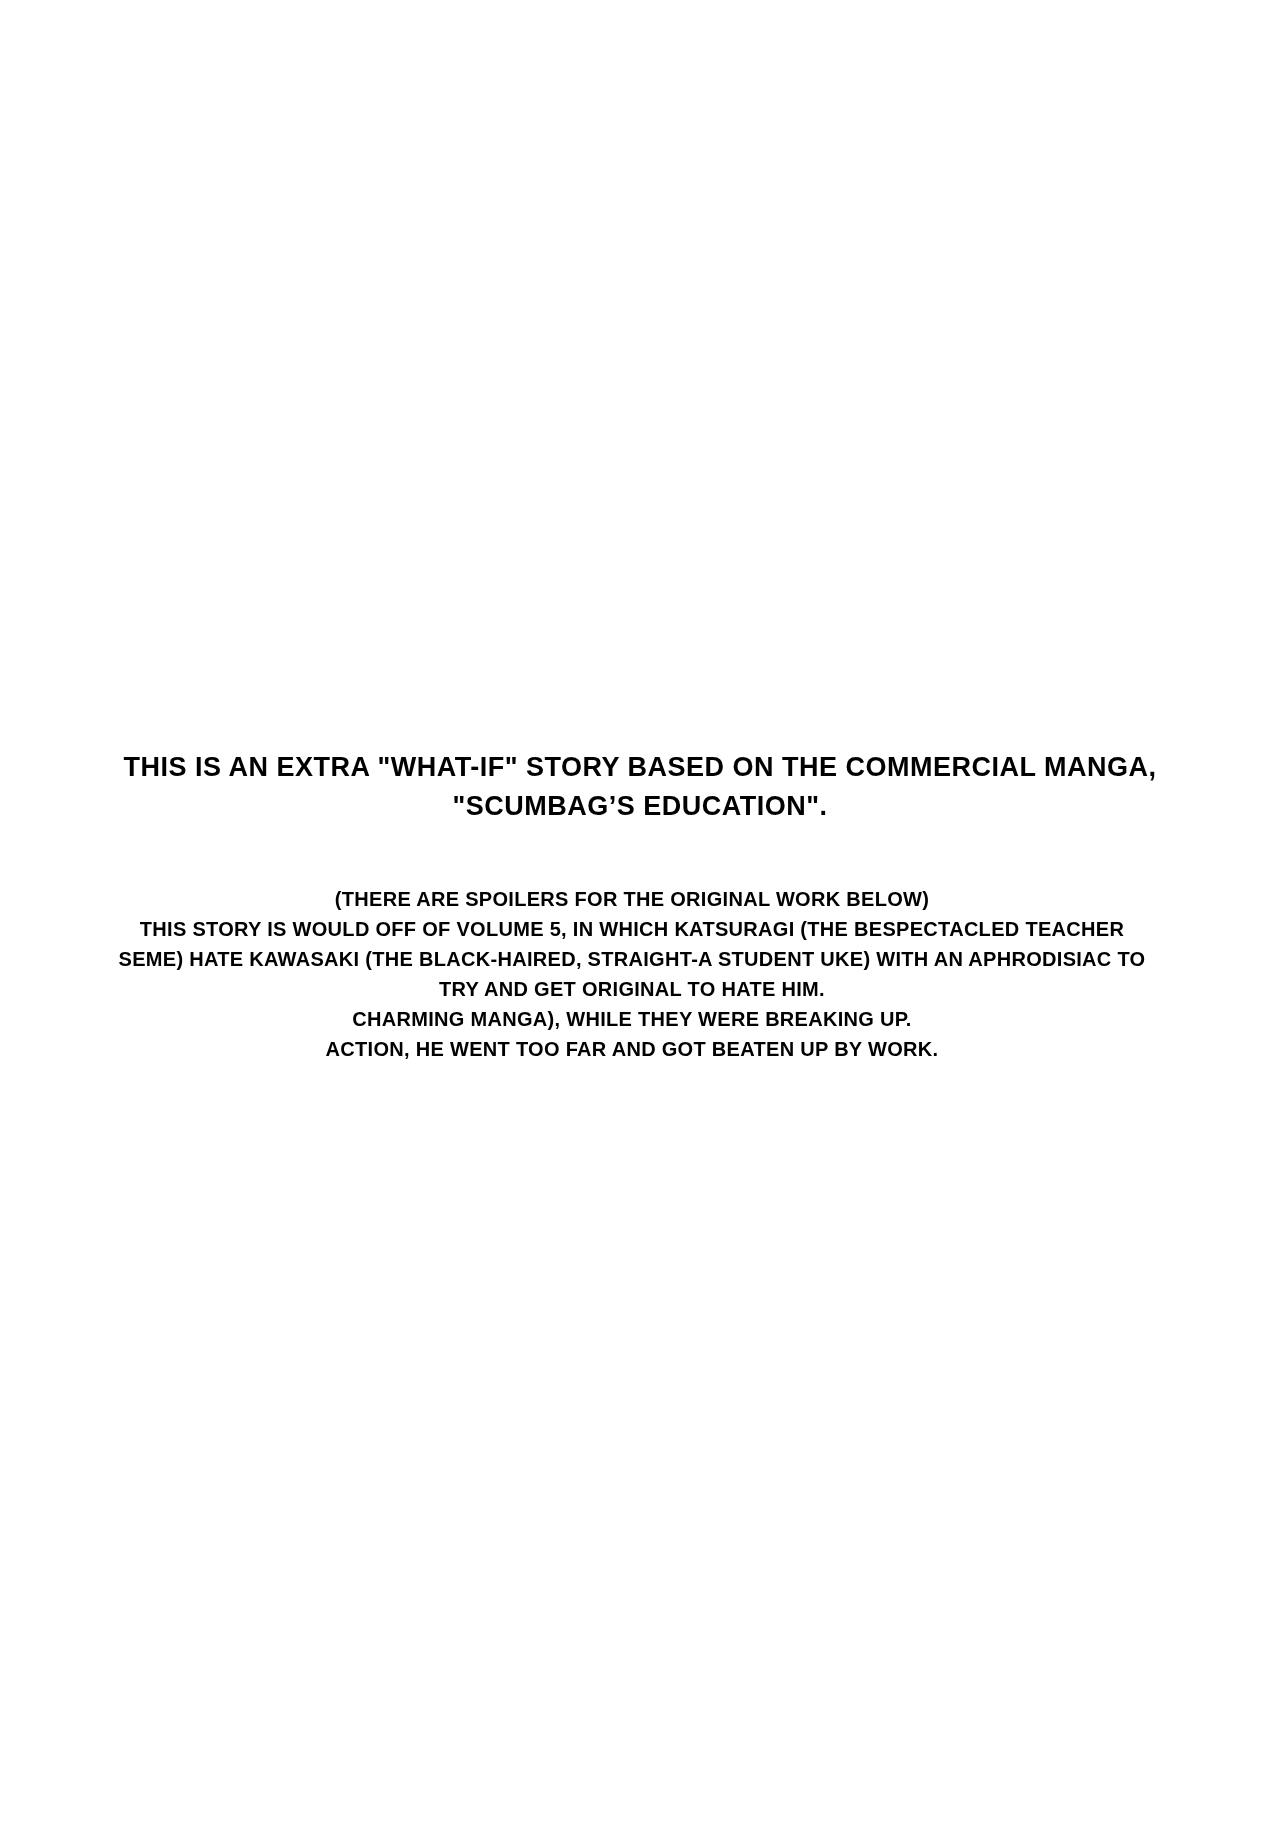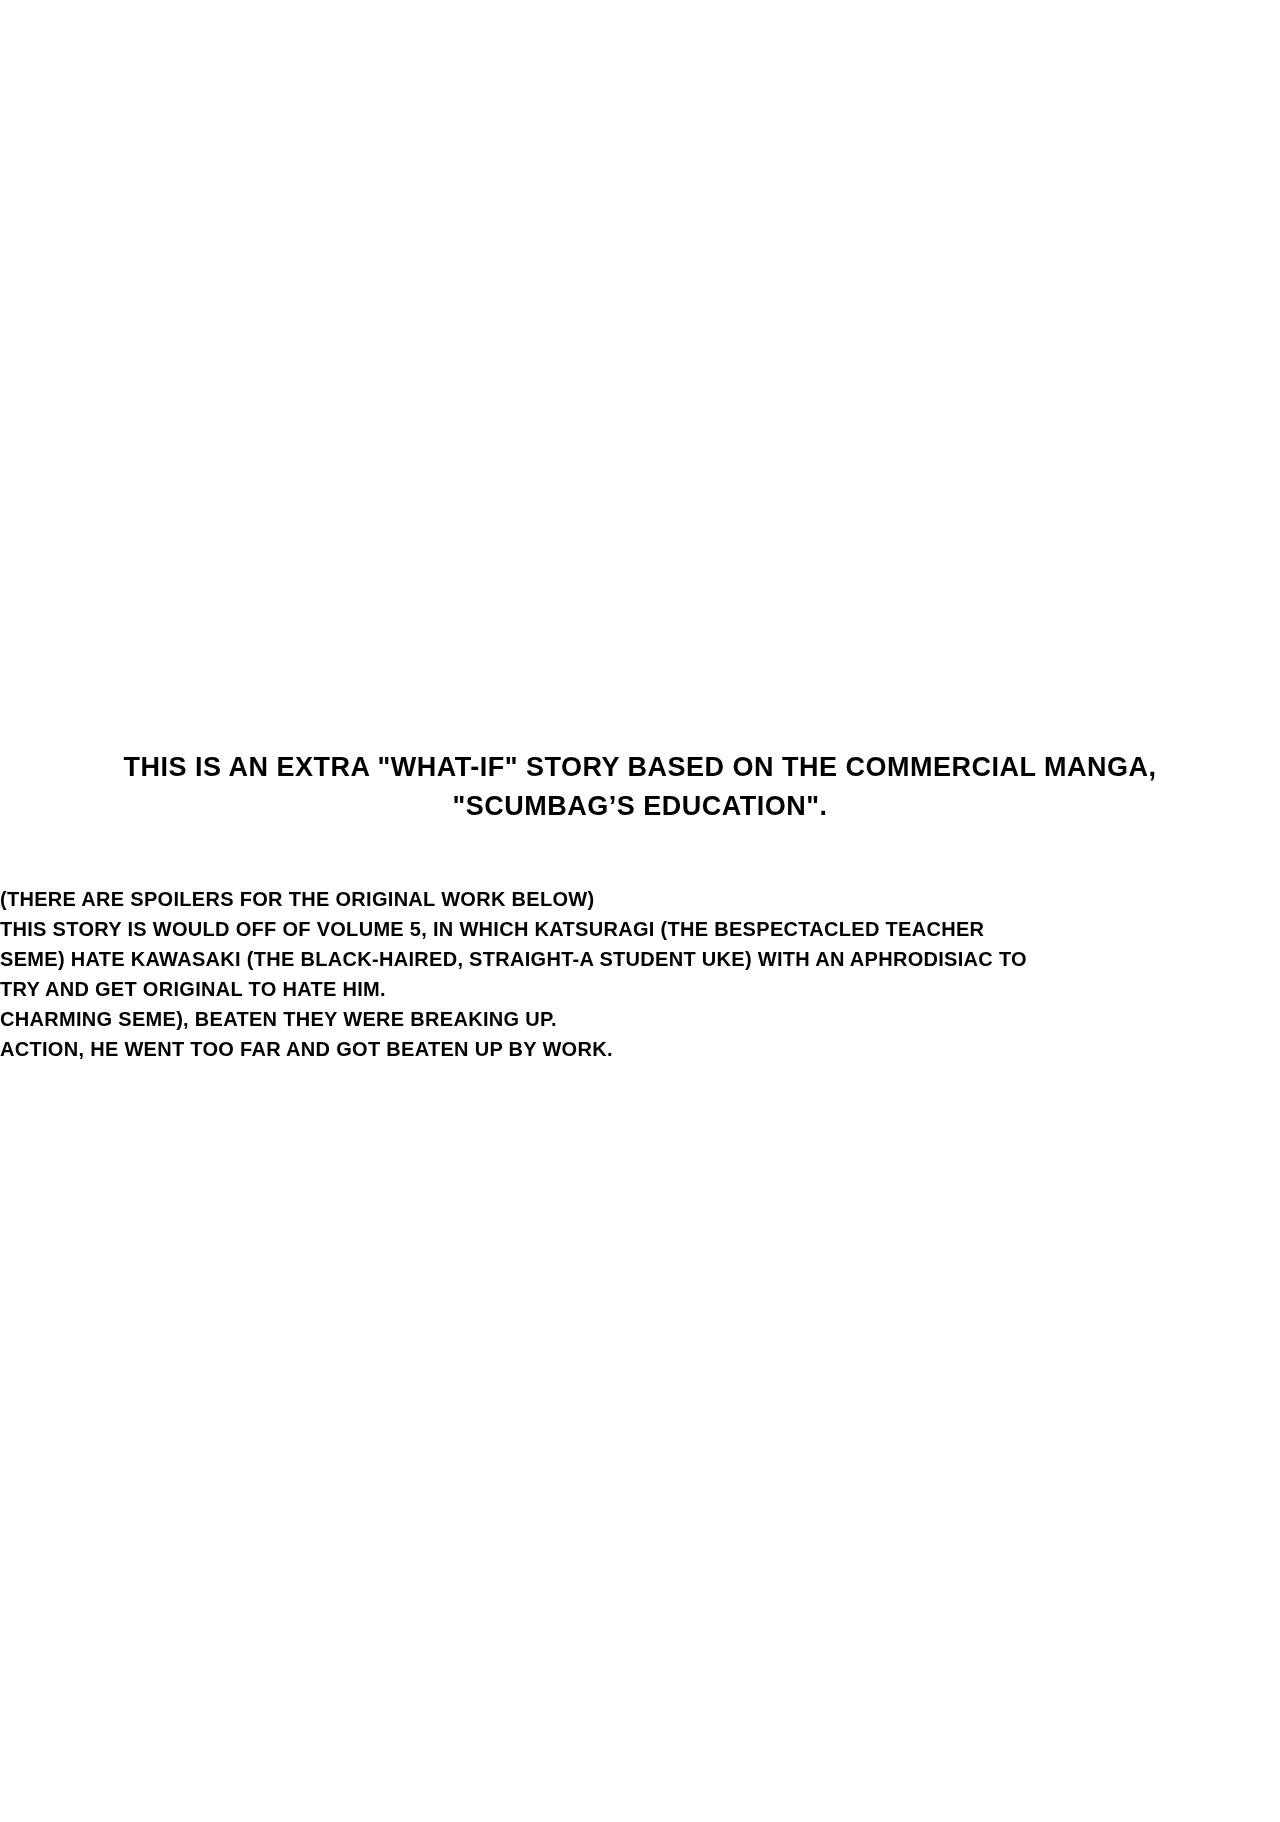--- a/index.html
+++ b/index.html
@@ -28,21 +28,21 @@
     font-weight: 700;
     line-height: 39px;
     letter-spacing: 0.5px;
     white-space: nowrap;
   }
   .body-note {
     position: absolute;
     top: 884px;
     left: 0;
     right: 16px;
-    text-align: left;
+    text-align: center;
   }
   .body-note .b-line {
     font-size: 20px;
     font-weight: 700;
     line-height: 30px;
     letter-spacing: 0.3px;
     white-space: nowrap;
   }
 </style>
 </head>
@@ -53,17 +53,17 @@
   <div class="heading">
     <div class="h-line">THIS IS AN EXTRA "WHAT-IF" STORY BASED ON THE COMMERCIAL MANGA,</div>
     <div class="h-line">"SCUMBAG’S EDUCATION".</div>
   </div>
 
   <div class="body-note">
     <div class="b-line">(THERE ARE SPOILERS FOR THE ORIGINAL WORK BELOW)</div>
     <div class="b-line">THIS STORY IS WOULD OFF OF VOLUME 5, IN WHICH KATSURAGI (THE BESPECTACLED TEACHER</div>
     <div class="b-line">SEME) HATE KAWASAKI (THE BLACK-HAIRED, STRAIGHT-A STUDENT UKE) WITH AN APHRODISIAC TO</div>
     <div class="b-line">TRY AND GET ORIGINAL TO HATE HIM.</div>
-    <div class="b-line">CHARMING SEME), BEATEN THEY WERE BREAKING UP.</div>
+    <div class="b-line">CHARMING MANGA), WHILE THEY WERE BREAKING UP.</div>
     <div class="b-line">ACTION, HE WENT TOO FAR AND GOT BEATEN UP BY WORK.</div>
   </div>
 
 </div>
 
 </body></html>

